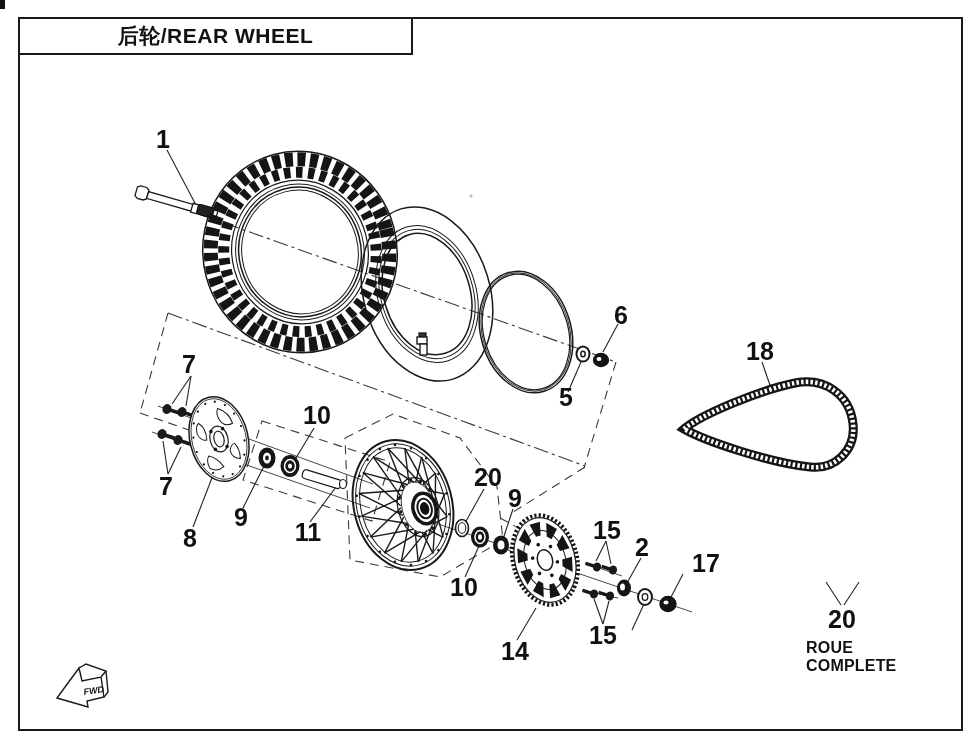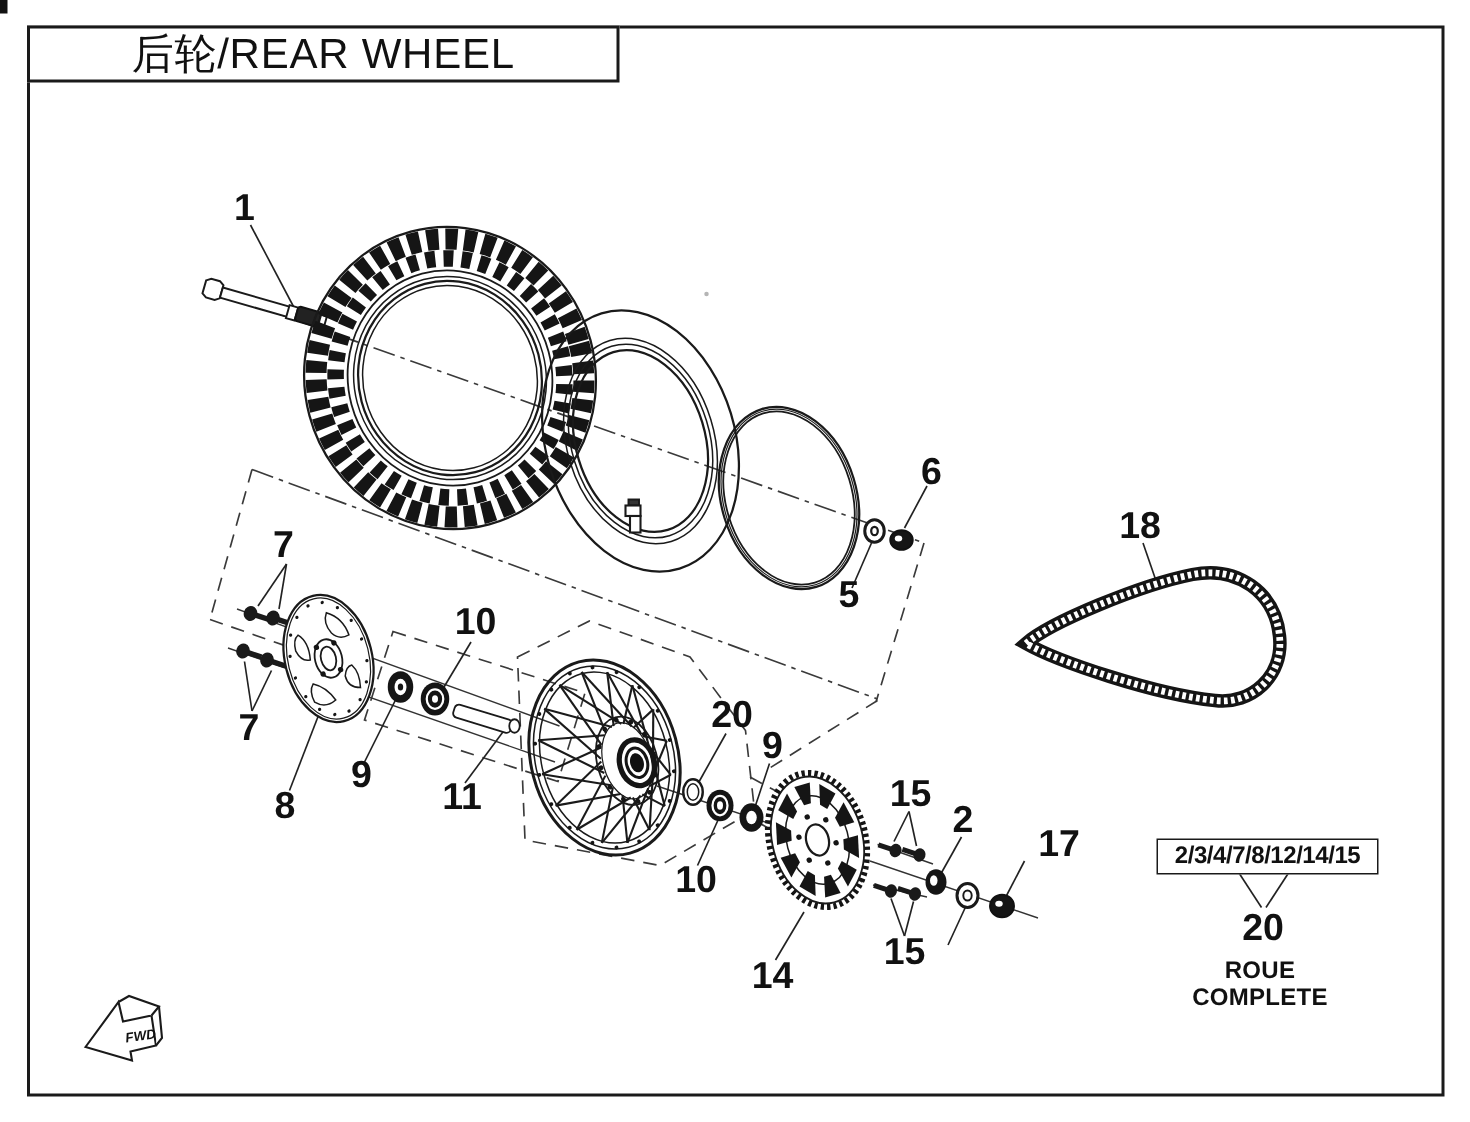--- a/index.html
+++ b/index.html
@@ -2,27 +2,27 @@
 <html><head>
 <meta charset="utf-8">
 <style>
   html,body{margin:0;padding:0;background:#fff;}
   #stage{position:relative;width:980px;height:748px;background:#ffffff;overflow:hidden;
          font-family:"Liberation Sans", sans-serif;color:#111;}
   .abs{position:absolute;}
   #page-border{left:18px;top:17px;width:941px;height:710px;border:2px solid #1a1a1a;}
   #title-box{left:18px;top:17px;width:391px;height:34px;border:2px solid #1a1a1a;
              display:flex;align-items:center;justify-content:center;background:#fff;}
-  #title-box span{font-size:28px;font-weight:400;letter-spacing:.5px;}
+  #title-box span{font-size:21px;font-weight:700;letter-spacing:.5px;}
   .callout{transform:translate(-50%,-50%);font-size:25px;font-weight:700;line-height:1;
            white-space:nowrap;}
   #ref-box{left:771px;top:559px;width:146px;height:22px;border:1.5px solid #1a1a1a;
            display:flex;align-items:center;justify-content:center;background:#fff;}
   #ref-box span{font-size:16px;font-weight:700;letter-spacing:-.3px;}
-  #roue{left:770px;top:639px;width:140px;text-align:center;font-size:16px;font-weight:700;
+  #roue{left:806px;top:639px;width:140px;text-align:left;font-size:16px;font-weight:700;
         letter-spacing:.2px;}
   #corner-mark{left:0;top:0;width:5px;height:9px;background:#111;}
   svg{position:absolute;left:0;top:0;}
   .fwd-text{font-size:9px;font-weight:700;font-style:italic;}
 </style>
 </head>
 <body>
 
 <div id="stage">
 
@@ -416,18 +416,15 @@
   <div class="abs callout" style="left:308px;top:532px">11</div>
   <div class="abs callout" style="left:488px;top:477px">20</div>
   <div class="abs callout" style="left:515px;top:651px">14</div>
   <div class="abs callout" style="left:607px;top:530px">15</div>
   <div class="abs callout" style="left:603px;top:635px">15</div>
   <div class="abs callout" style="left:642px;top:547px">2</div>
   <div class="abs callout" style="left:706px;top:563px">17</div>
   <div class="abs callout" style="left:760px;top:351px">18</div>
   <div class="abs callout" style="left:842px;top:619px">20</div>
 
-  <div class="abs" id="ref-box">
-    <span>2/3/4/7/8/12/14/15</span>
-  </div>
   <div class="abs" id="roue">ROUE COMPLETE</div>
 
 </div>
 
 </body></html>

